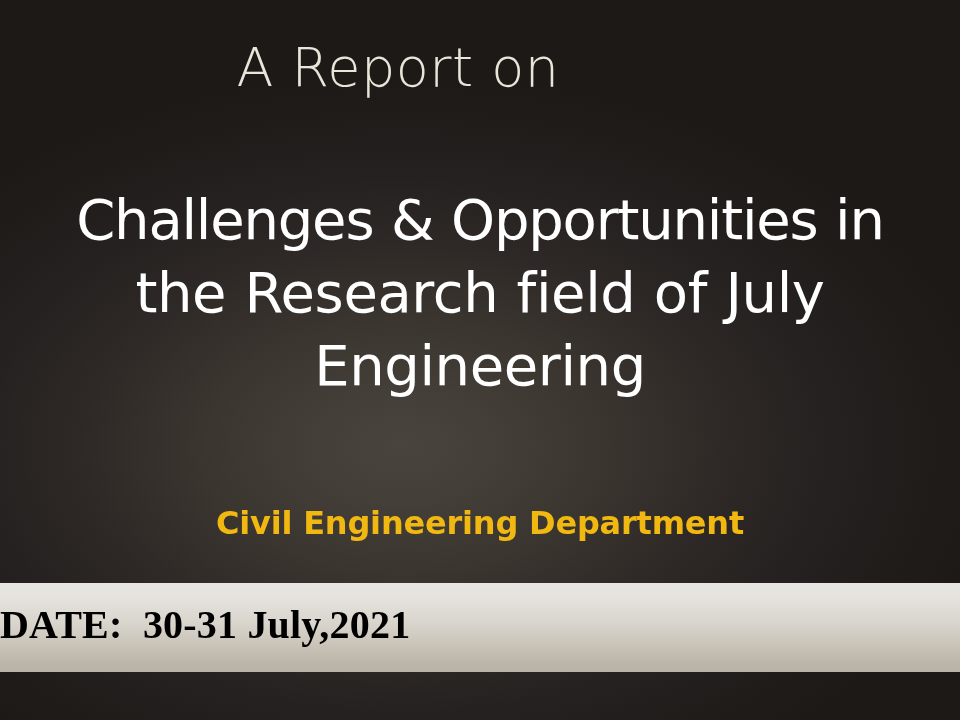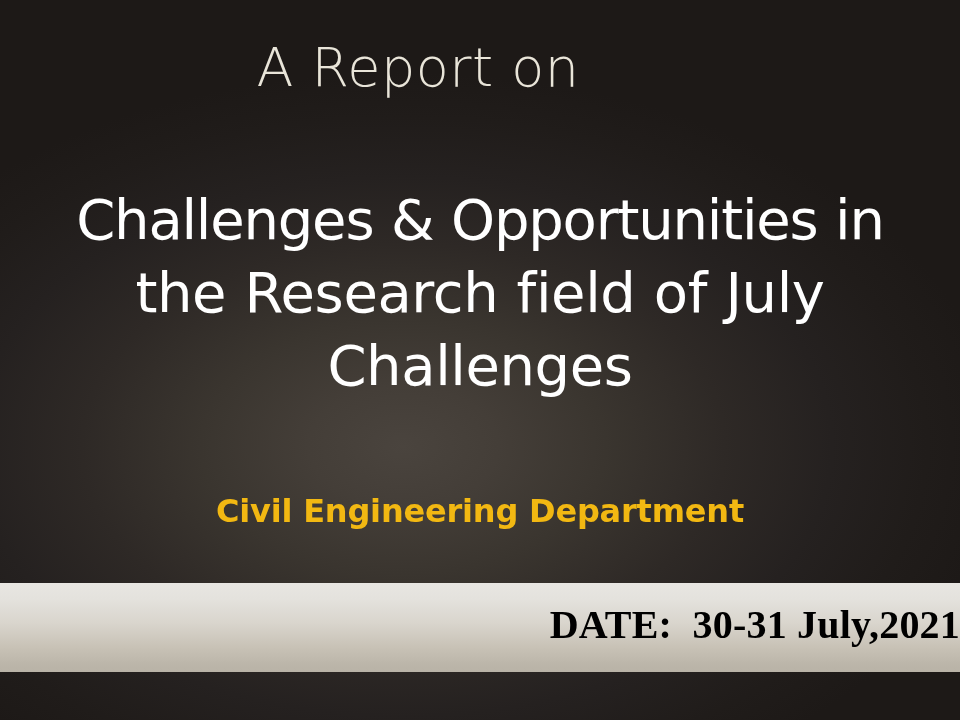--- a/index.html
+++ b/index.html
@@ -33,21 +33,20 @@
     left: 0;
     width: 796px;
     text-align: center;
     color: #e9e5d9;
     font-family: "DejaVu Sans", sans-serif;
     font-weight: 300;
     font-size: 54px;
     line-height: 64px;
     letter-spacing: 0.5px;
     white-space: nowrap;
-    padding-left: 20px;
     -webkit-font-smoothing: antialiased;
   }
 
   
   .main-title {
     position: absolute;
     top: 183px;
     left: 12px;
     width: 936px;
     text-align: center;
@@ -58,21 +57,21 @@
     line-height: 73px;
     letter-spacing: -0.4px;
     word-spacing: 1px;
   }
   .main-title .tline { display: block; white-space: nowrap; }
   .main-title .tline.l1 { letter-spacing: -1.2px; }
 
   
   .department {
     position: absolute;
-    top: 490px;
+    top: 502px;
     left: 0;
     width: 960px;
     text-align: center;
     color: #f2b812;
     font-family: "DejaVu Sans", sans-serif;
     font-weight: bold;
     font-size: 32px;
     line-height: 42px;
     letter-spacing: -0.2px;
     white-space: nowrap;
@@ -87,21 +86,21 @@
     height: 89px;
     background: linear-gradient(to bottom,
         #e8e6e2 0%,
         #e4e2dd 18%,
         #d9d5cd 45%,
         #c8c2b6 72%,
         #bbb5a9 92%,
         #b9b3a7 100%);
     display: flex;
     align-items: center;
-    justify-content: flex-end;
+    justify-content: flex-start;
   }
   .date-text {
     color: #000000;
     font-family: "Liberation Serif", "DejaVu Serif", serif;
     font-weight: bold;
     font-size: 40px;
     line-height: 46px;
     letter-spacing: 0.2px;
     white-space: pre;
     text-align: center;
@@ -112,21 +111,21 @@
 </head>
 <body>
 
 <div id="slide">
 
   <div class="report-on">A Report on</div>
 
   <div class="main-title">
     <span class="tline l1">Challenges &amp; Opportunities in</span>
     <span class="tline l2">the Research field of July</span>
-    <span class="tline l3">Challenges</span>
+    <span class="tline l3">Engineering</span>
   </div>
 
   <div class="department">Civil Engineering Department</div>
 
   <div class="date-banner">
     <div class="date-text">DATE:  30-31 July,2021</div>
   </div>
 
 </div>
 

